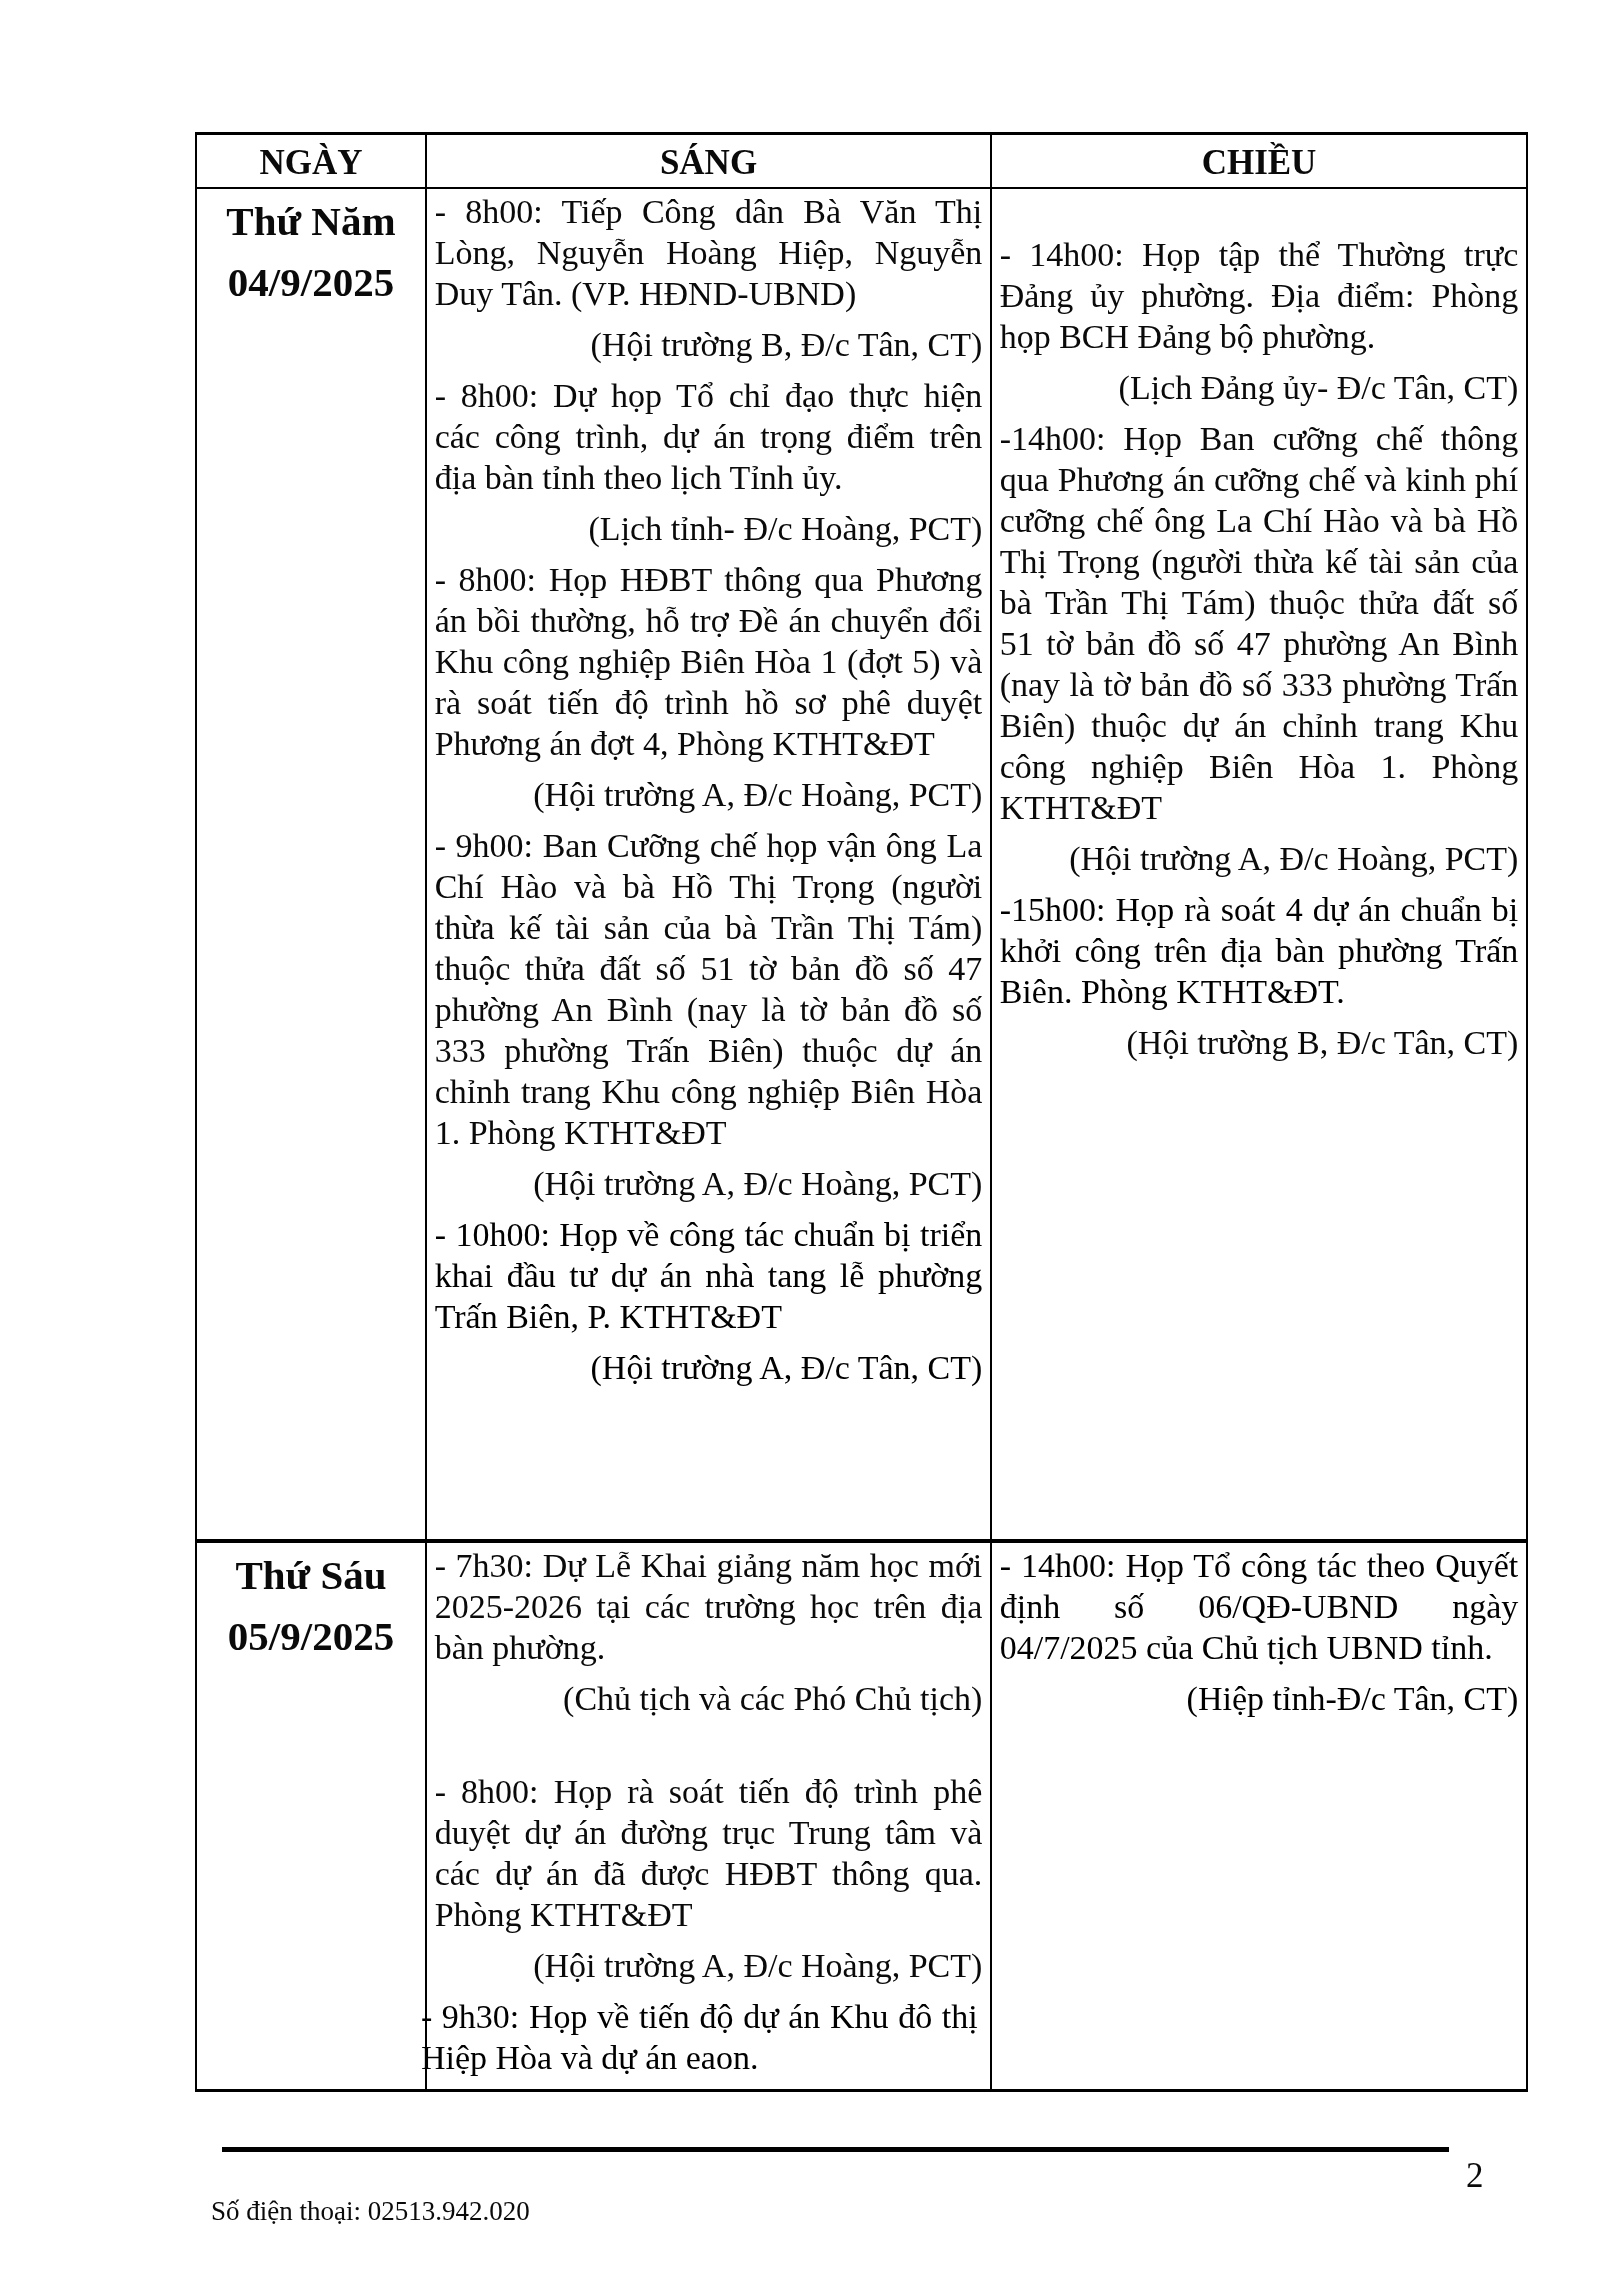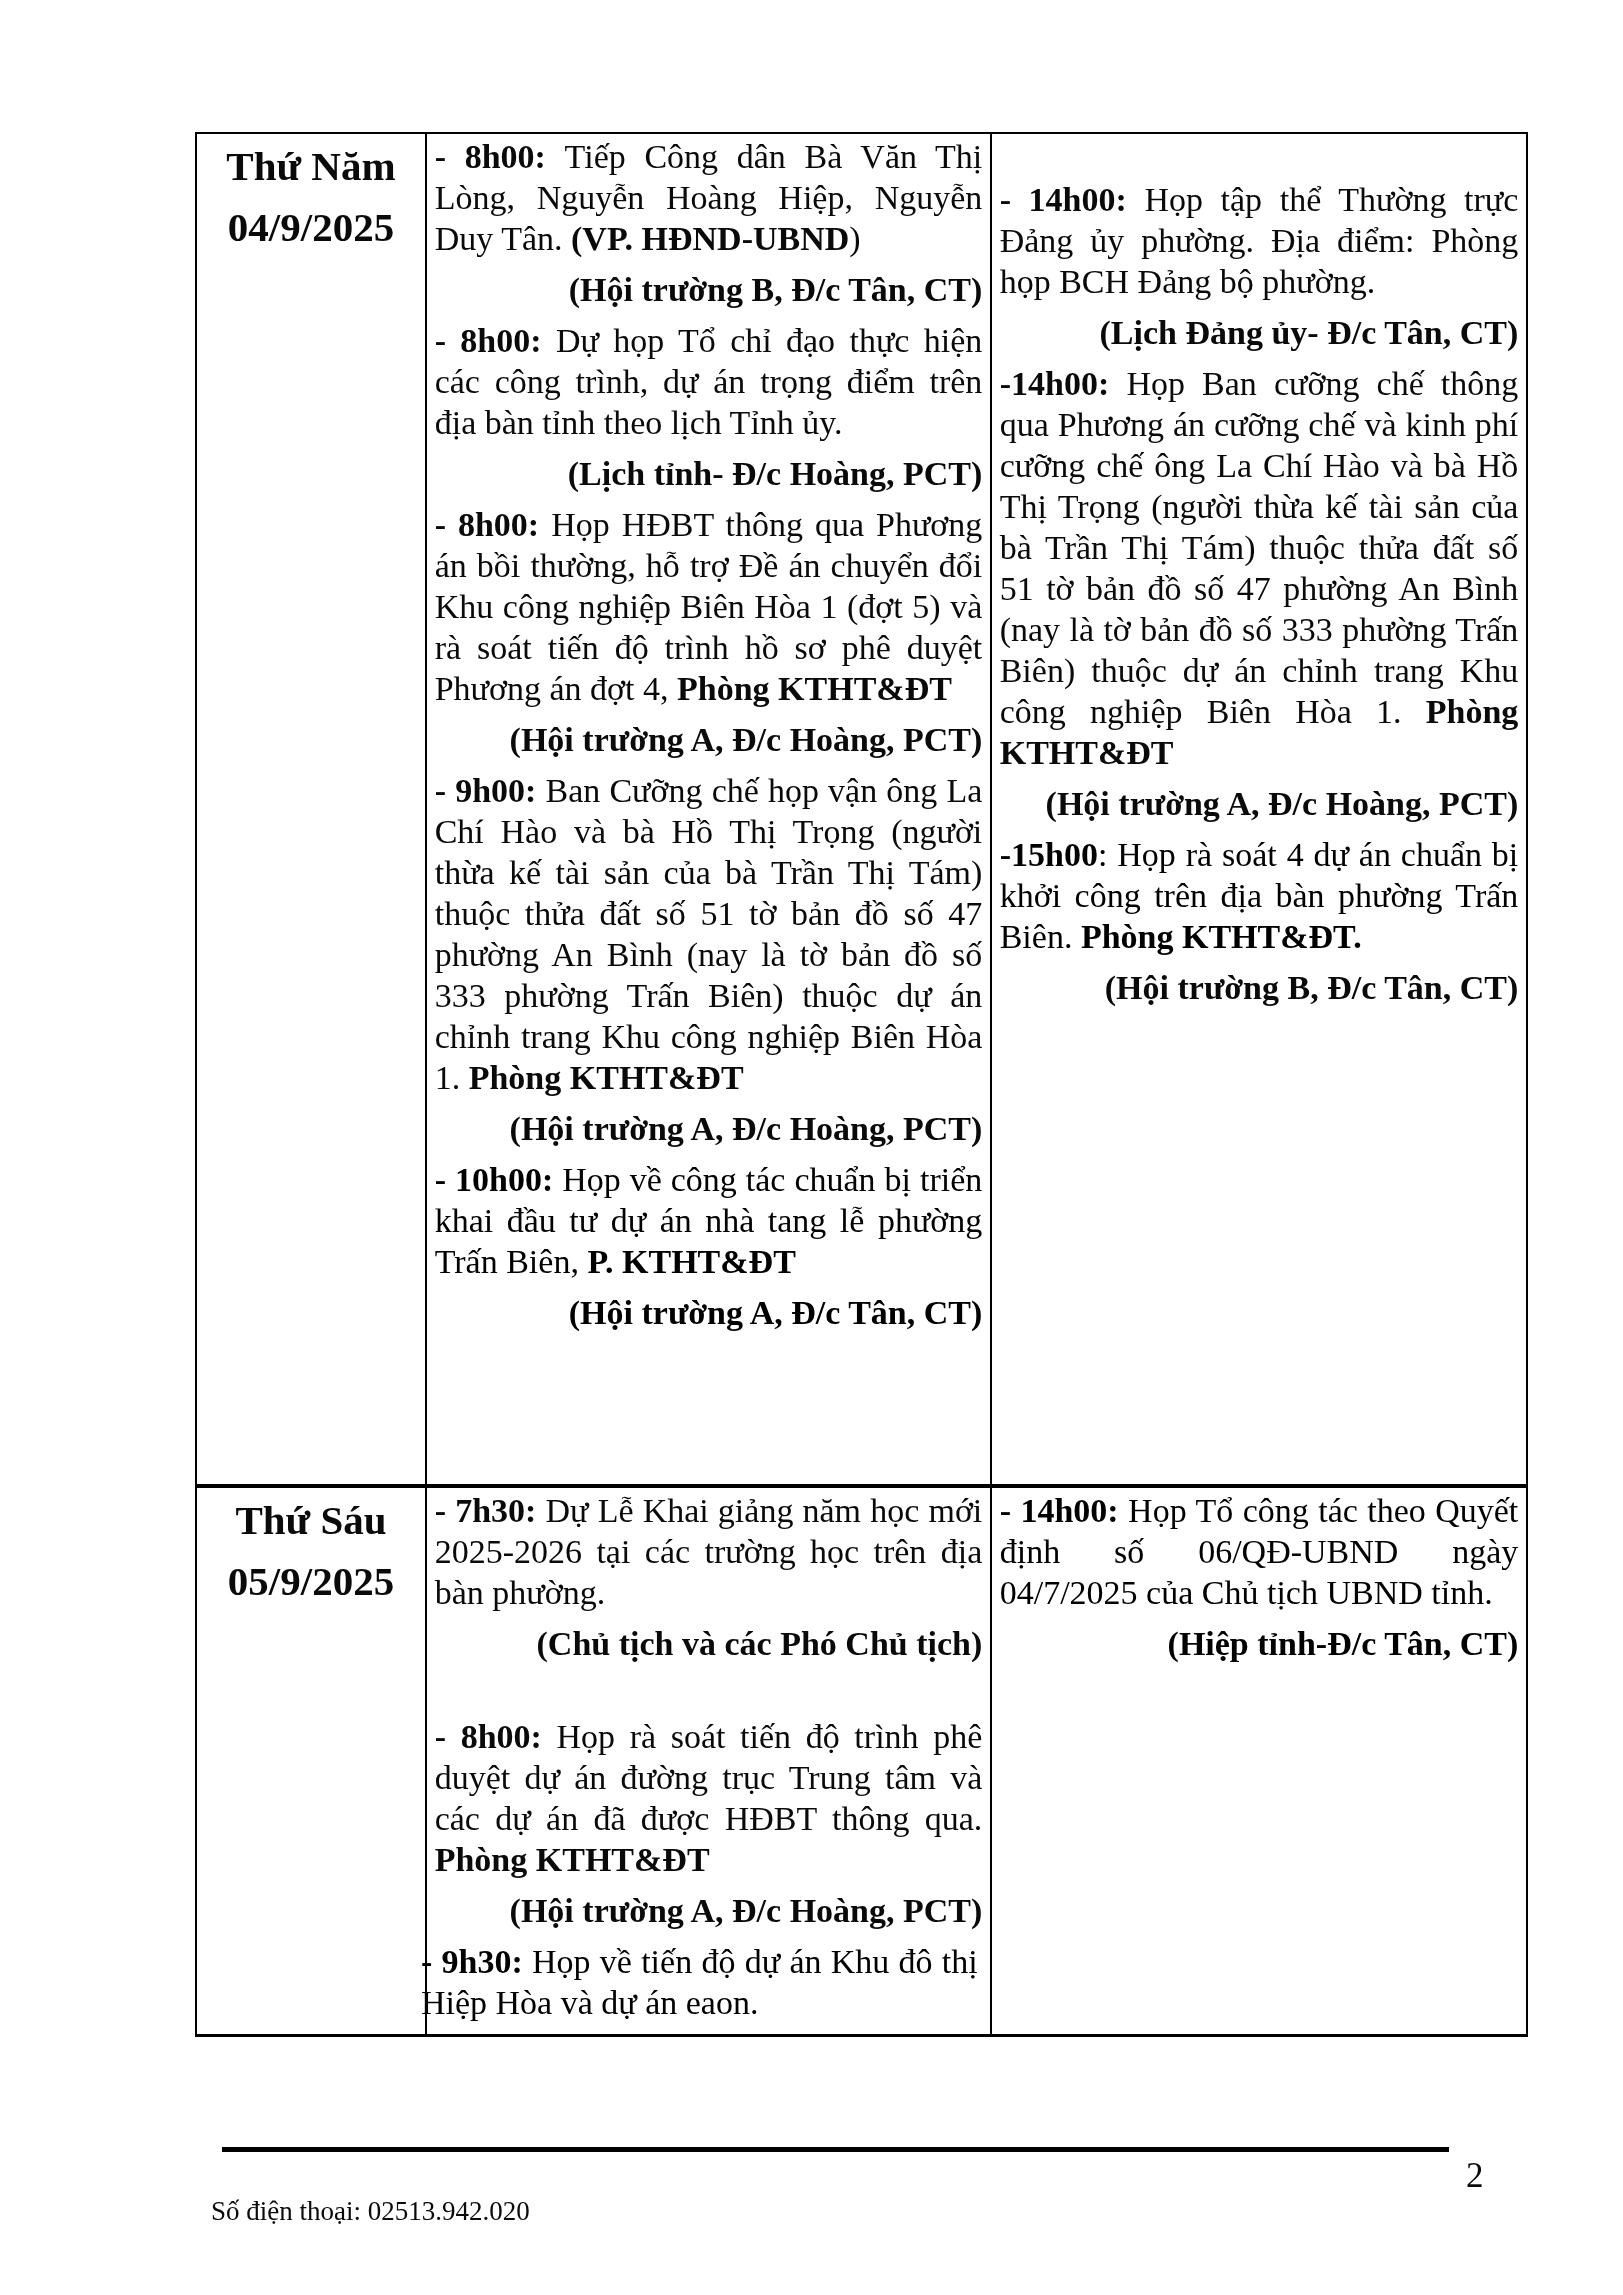--- a/index.html
+++ b/index.html
@@ -50,21 +50,21 @@
     font-size:41px;
     line-height:1.5;
   }
   .para{
     font-size:34px;
     line-height:41px;
     margin:0 0 10px 0;
   }
   .para.justify{text-align:justify;}
   .para.center{text-align:right;}
-  .b{font-weight:bold;margin-top:36px;}
+  .b{font-weight:normal;margin-top:36px;}
   .para.red{color:#000000;}
   .gap-sm{margin-top:43px;}
   .gap-lg{margin-top:52px;}
   .shift{margin-left:-13.8px;margin-right:4.6px;}
   .footline{
     position:absolute;left:222px;top:2147px;
     width:1227px;height:5.4px;background:#000;
   }
   .addr{position:absolute;left:223px;top:2159px;font-size:29px;}
   .phone{position:absolute;left:211px;top:2196px;font-size:27px;}
@@ -75,20 +75,25 @@
 
 <div class="page">
 
   <table class="sched">
     <colgroup>
       <col style="width:230px">
       <col style="width:565px">
       <col style="width:536px">
     </colgroup>
     <tbody>
+        <tr class="hdr">
+      <td>NGÀY</td>
+      <td>SÁNG</td>
+      <td>CHIỀU</td>
+    </tr>
     <tr class="r1">
       <td class="day">
         <div>Thứ Năm</div>
         <div>04/9/2025</div>
       </td>
       <td>
             <p class="para justify"><span class="b">- 8h00: </span><span>Tiếp Công dân Bà Văn Thị Lòng, Nguyễn Hoàng Hiệp, Nguyễn Duy Tân. </span><span class="b">(VP. HĐND-UBND</span><span>)</span></p>
             <p class="para center"><span class="b">(Hội trường B, Đ/c Tân, CT)</span></p>
             <p class="para justify"><span class="b">- 8h00: </span><span>Dự họp Tổ chỉ đạo thực hiện các công trình, dự án trọng điểm trên địa bàn tỉnh theo lịch Tỉnh ủy.</span></p>
             <p class="para center"><span class="b">(Lịch tỉnh- Đ/c Hoàng, PCT)</span></p>

